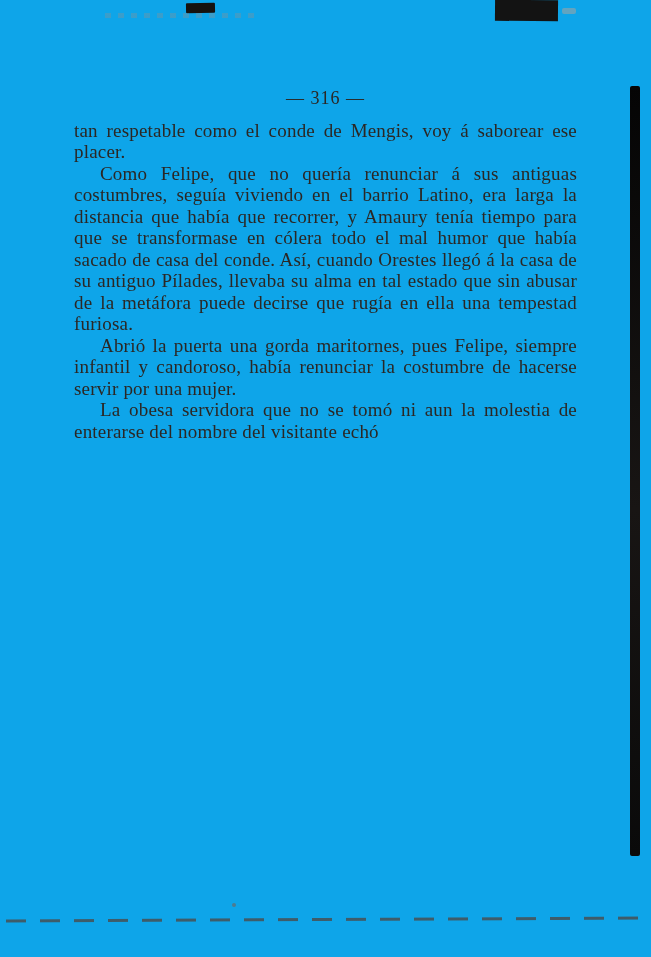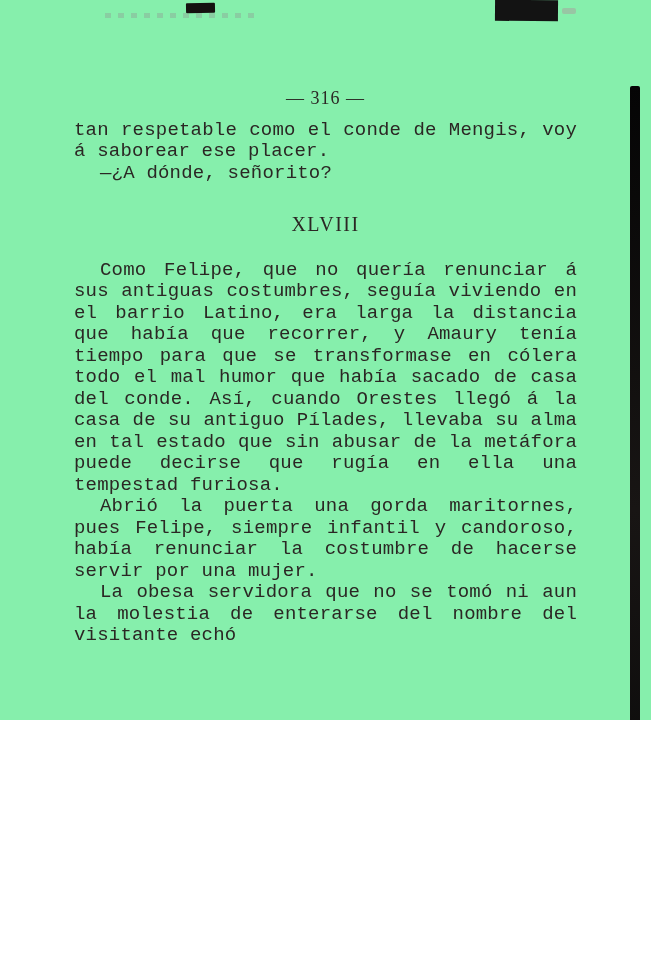--- a/index.html
+++ b/index.html
@@ -3,22 +3,22 @@
   <meta charset="utf-8">
   <style>
     html, body {
       margin: 0;
       padding: 0;
       background: #ffffff;
     }
     .page {
       position: relative;
       width: 651px;
-      height: 720px;
-      background: #86efac;
+      height: 957px;
+      background: #0ea5e9;
       overflow: hidden;
       font-family: "Liberation Serif", "DejaVu Serif", serif;
       color: #2b2724;
     }
 
     
     .text-col {
       position: absolute;
       left: 74px;
       top: 88px;
@@ -33,21 +33,20 @@
     .pagenum {
       text-align: center;
       font-size: 18px;
       letter-spacing: 1px;
       margin: 0 0 10px 0;
       text-indent: 0;
     }
     .para {
       margin: 0;
       text-indent: 26px;
-      font-family: Liberation Mono, monospace;
     }
     .para.noindent {
       text-indent: 0;
     }
     .chapter {
       text-align: center;
       font-weight: normal;
       font-size: 20px;
       letter-spacing: 1.5px;
       margin: 30px 0 24px 0;
@@ -100,24 +99,22 @@
   <div class="artifact a-right-strip"></div>
   <div class="artifact a-bottom-dashes"></div>
   <div class="artifact a-bottom-dot"></div>
 
   <section class="text-col">
     <header class="pagenum">— 316 —</header>
 
     <p class="para noindent">tan respetable como el conde de Mengis, voy á saborear ese placer.</p>
 
 
-    <p class="para">—¿A dónde, señorito?</p>
 
 
-    <h2 class="chapter">XLVIII</h2>
 
     <p class="para">Como Felipe, que no quería renunciar á sus antiguas costumbres, seguía viviendo en el barrio Latino, era larga la distancia que había que recorrer, y Amaury tenía tiempo para que se transformase en cólera todo el mal humor que había sacado de casa del conde. Así, cuando Orestes llegó á la casa de su antiguo Pílades, llevaba su alma en tal estado que sin abusar de la metáfora puede decirse que rugía en ella una tempestad furiosa.</p>
 
 
     <p class="para">Abrió la puerta una gorda maritornes, pues Felipe, siempre infantil y candoroso, había renunciar la costumbre de hacerse servir por una mujer.</p>
 
 
     <p class="para">La obesa servidora que no se tomó ni aun la molestia de enterarse del nombre del visitante echó</p>
   </section>
 

